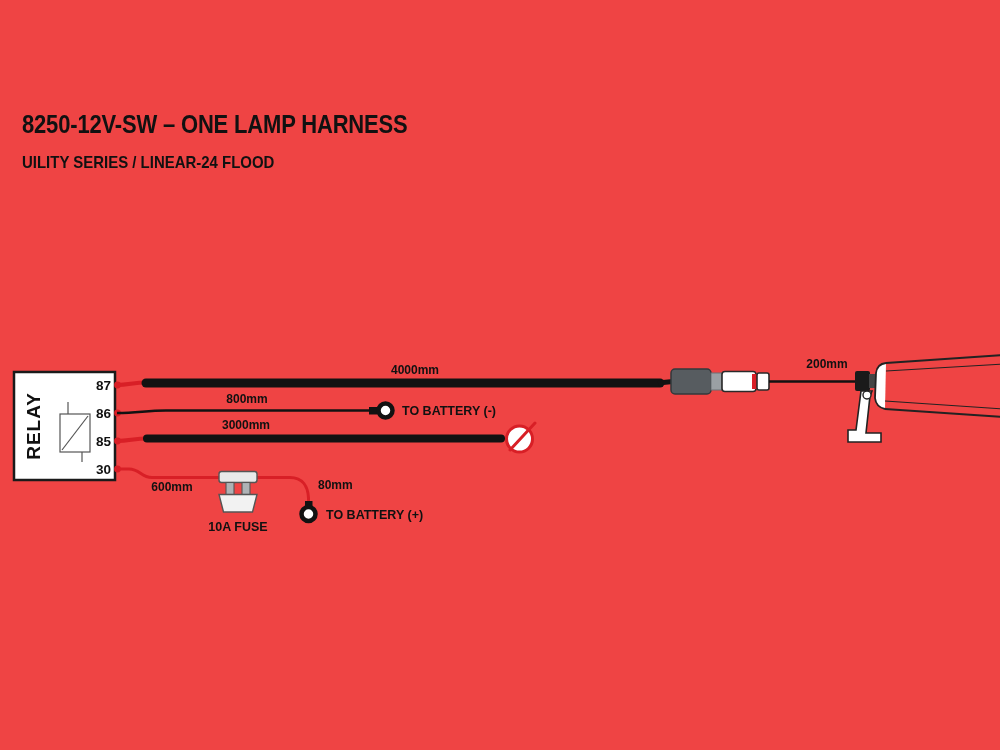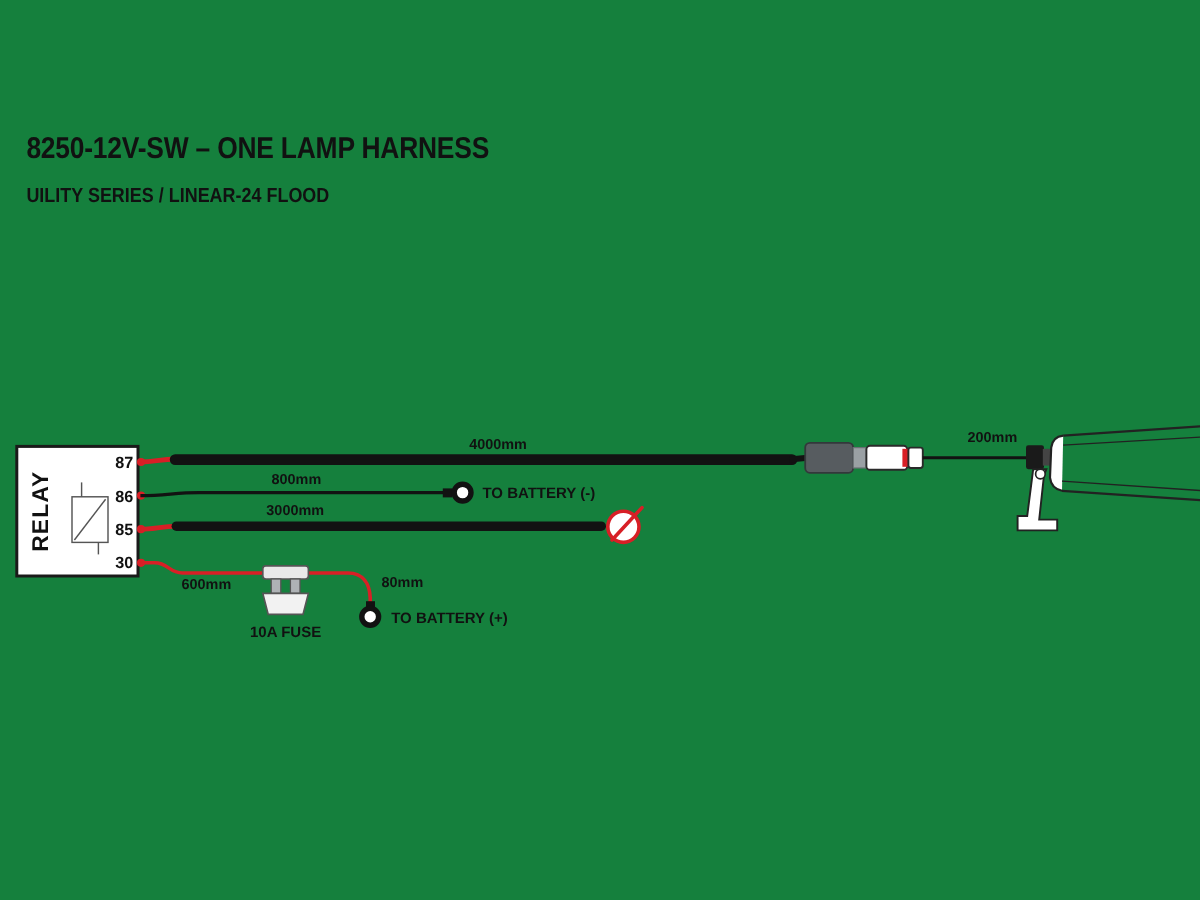--- a/index.html
+++ b/index.html
@@ -1,17 +1,17 @@
 <!DOCTYPE html>
 <html><head>
 <meta charset="utf-8">
 <style>
   html,body { margin:0; padding:0; background:#ffffff; }
   .canvas {
-    position:relative; width:1000px; height:750px; background:#15803d;
+    position:relative; width:1000px; height:750px; background:#ef4444;
     overflow:hidden; font-family:"Liberation Sans", sans-serif; color:#111;
   }
   .title {
     position:absolute; left:22px; top:110px; font-size:25px; font-weight:700;
     letter-spacing:-0.2px; white-space:nowrap; transform:scaleX(.88);
     transform-origin:0 50%; color:#111;
   }
   .subtitle {
     position:absolute; left:22px; top:153px; font-size:17px; font-weight:700;
     letter-spacing:0; white-space:nowrap; transform:scaleX(.88);

